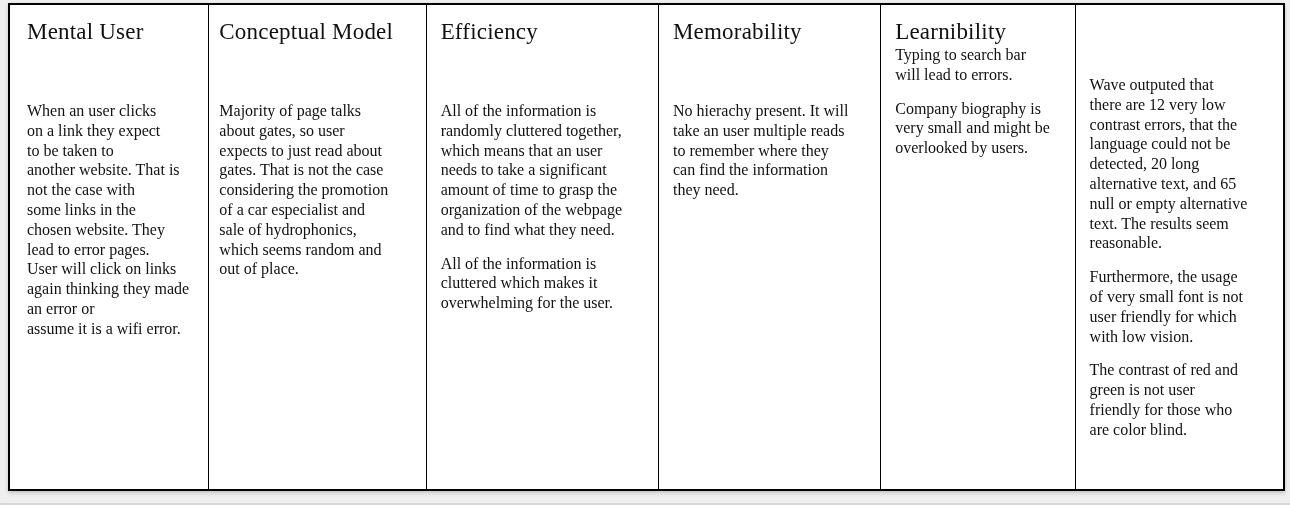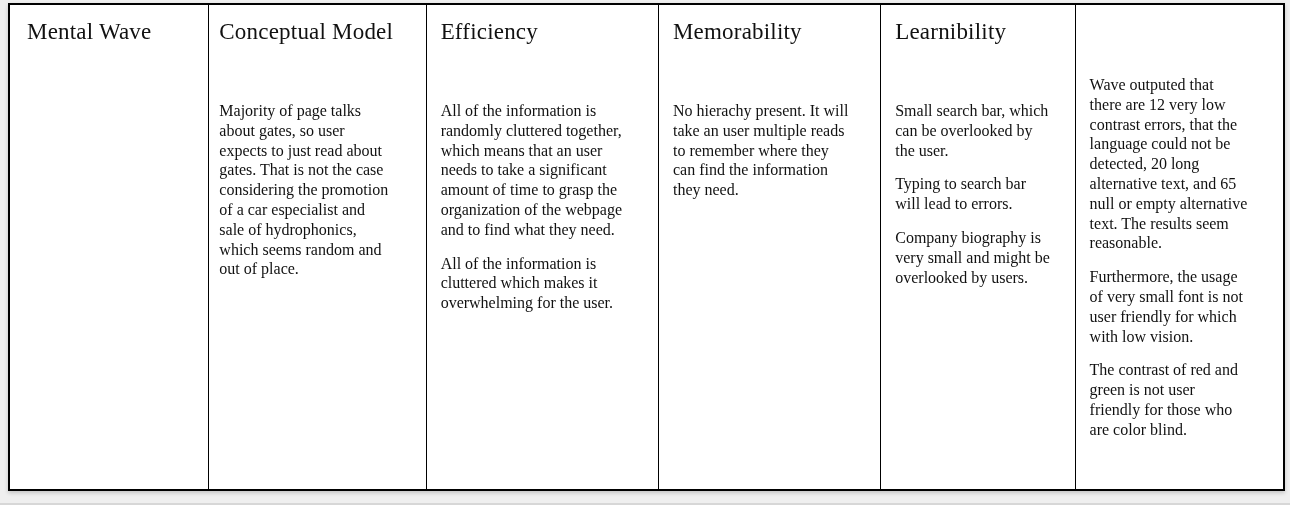--- a/index.html
+++ b/index.html
@@ -64,21 +64,33 @@
   }
   .col p.first { margin-top: 56px; }
   .col p + p { margin-top: 14px; }
 </style>
 </head>
 <body>
 
 <div class="eval-table">
 
   <div class="col col-1 align-left">
-    <h2>Mental Wave</h2>
+    <h2>Mental User</h2>
+    <p class="first">When an user clicks
+on a link they expect
+to be taken to
+another website. That is
+not the case with
+some links in the
+chosen website. They
+lead to error pages.
+User will click on links
+again thinking they made
+an error or
+assume it is a wifi error.</p>
   </div>
 
   <div class="col col-2 align-left">
     <h2>Conceptual Model</h2>
     <p class="first">Majority of page talks
 about gates, so user
 expects to just read about
 gates. That is not the case
 considering the promotion
 of a car especialist and
@@ -105,23 +117,20 @@
     <h2>Memorability</h2>
     <p class="first">No hierachy present. It will
 take an user multiple reads
 to remember where they
 can find the information
 they need.</p>
   </div>
 
   <div class="col col-5 align-center">
     <h2>Learnibility</h2>
-    <p class="first">Small search bar, which
-can be overlooked by
-the user.</p>
     <p>Typing to search bar
 will lead to errors.</p>
     <p>Company biography is
 very small and might be
 overlooked by users.</p>
   </div>
 
   <div class="col col-6 align-center">
     <p class="first">Wave outputed that
 there are 12 very low

